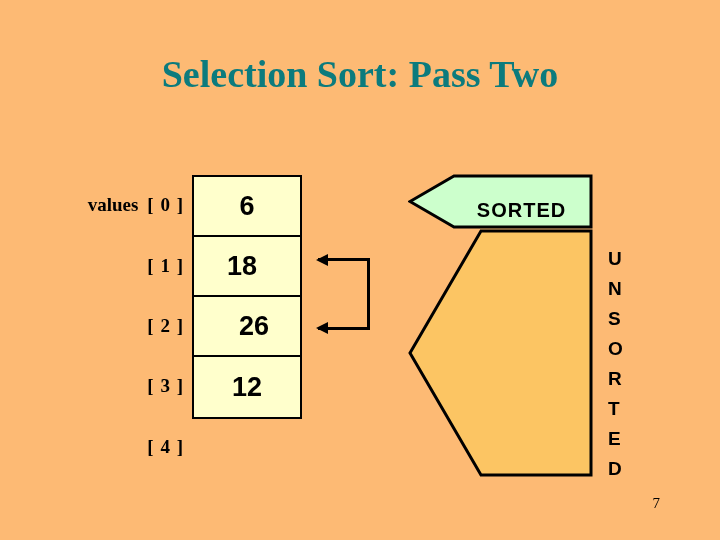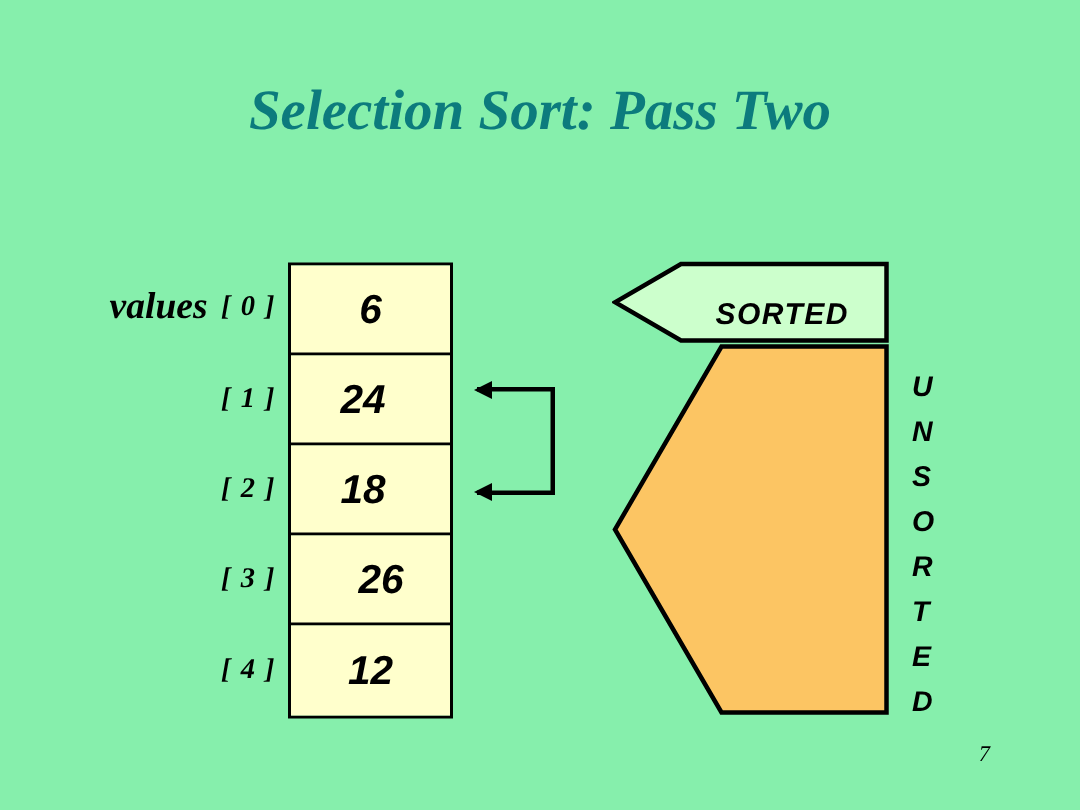--- a/index.html
+++ b/index.html
@@ -4,24 +4,23 @@
 <style>
   html, body {
     margin: 0;
     padding: 0;
     background: #ffffff;
   }
   #slide {
     position: relative;
     width: 720px;
     height: 540px;
-    background: #86efac;
+    background: #fdba74;
     overflow: hidden;
     font-family: "Liberation Sans", sans-serif;
-    font-style: italic;
   }
 
   
   #slide-title {
     position: absolute;
     left: 0;
     top: 52px;
     width: 720px;
     text-align: center;
     font-family: "Liberation Serif", serif;
@@ -43,21 +42,21 @@
   .index-row {
     position: relative;
     height: 60.4px;
     display: flex;
     align-items: center;
     justify-content: flex-end;
   }
   .values-word {
     font-family: "Liberation Serif", serif;
     font-weight: bold;
-    font-size: 25px;
+    font-size: 19px;
     color: #000000;
     margin-right: 9px;
   }
   .index-label {
     font-family: "Liberation Serif", serif;
     font-weight: bold;
     font-size: 19px;
     color: #000000;
     margin-right: 6px;
     letter-spacing: 1px;
@@ -222,23 +221,20 @@
       <span class="index-label">[ 4 ]</span>
     </div>
 
   </div>
 
   <div class="array-col">
     <div class="array-cell">
       <span class="cell-value">6</span>
     </div>
     <div class="array-cell">
-      <span class="cell-value shift-left">24</span>
-    </div>
-    <div class="array-cell">
       <span class="cell-value shift-left">18</span>
     </div>
     <div class="array-cell">
       <span class="cell-value shift-right">26</span>
     </div>
     <div class="array-cell">
       <span class="cell-value">12</span>
     </div>
   </div>
 

